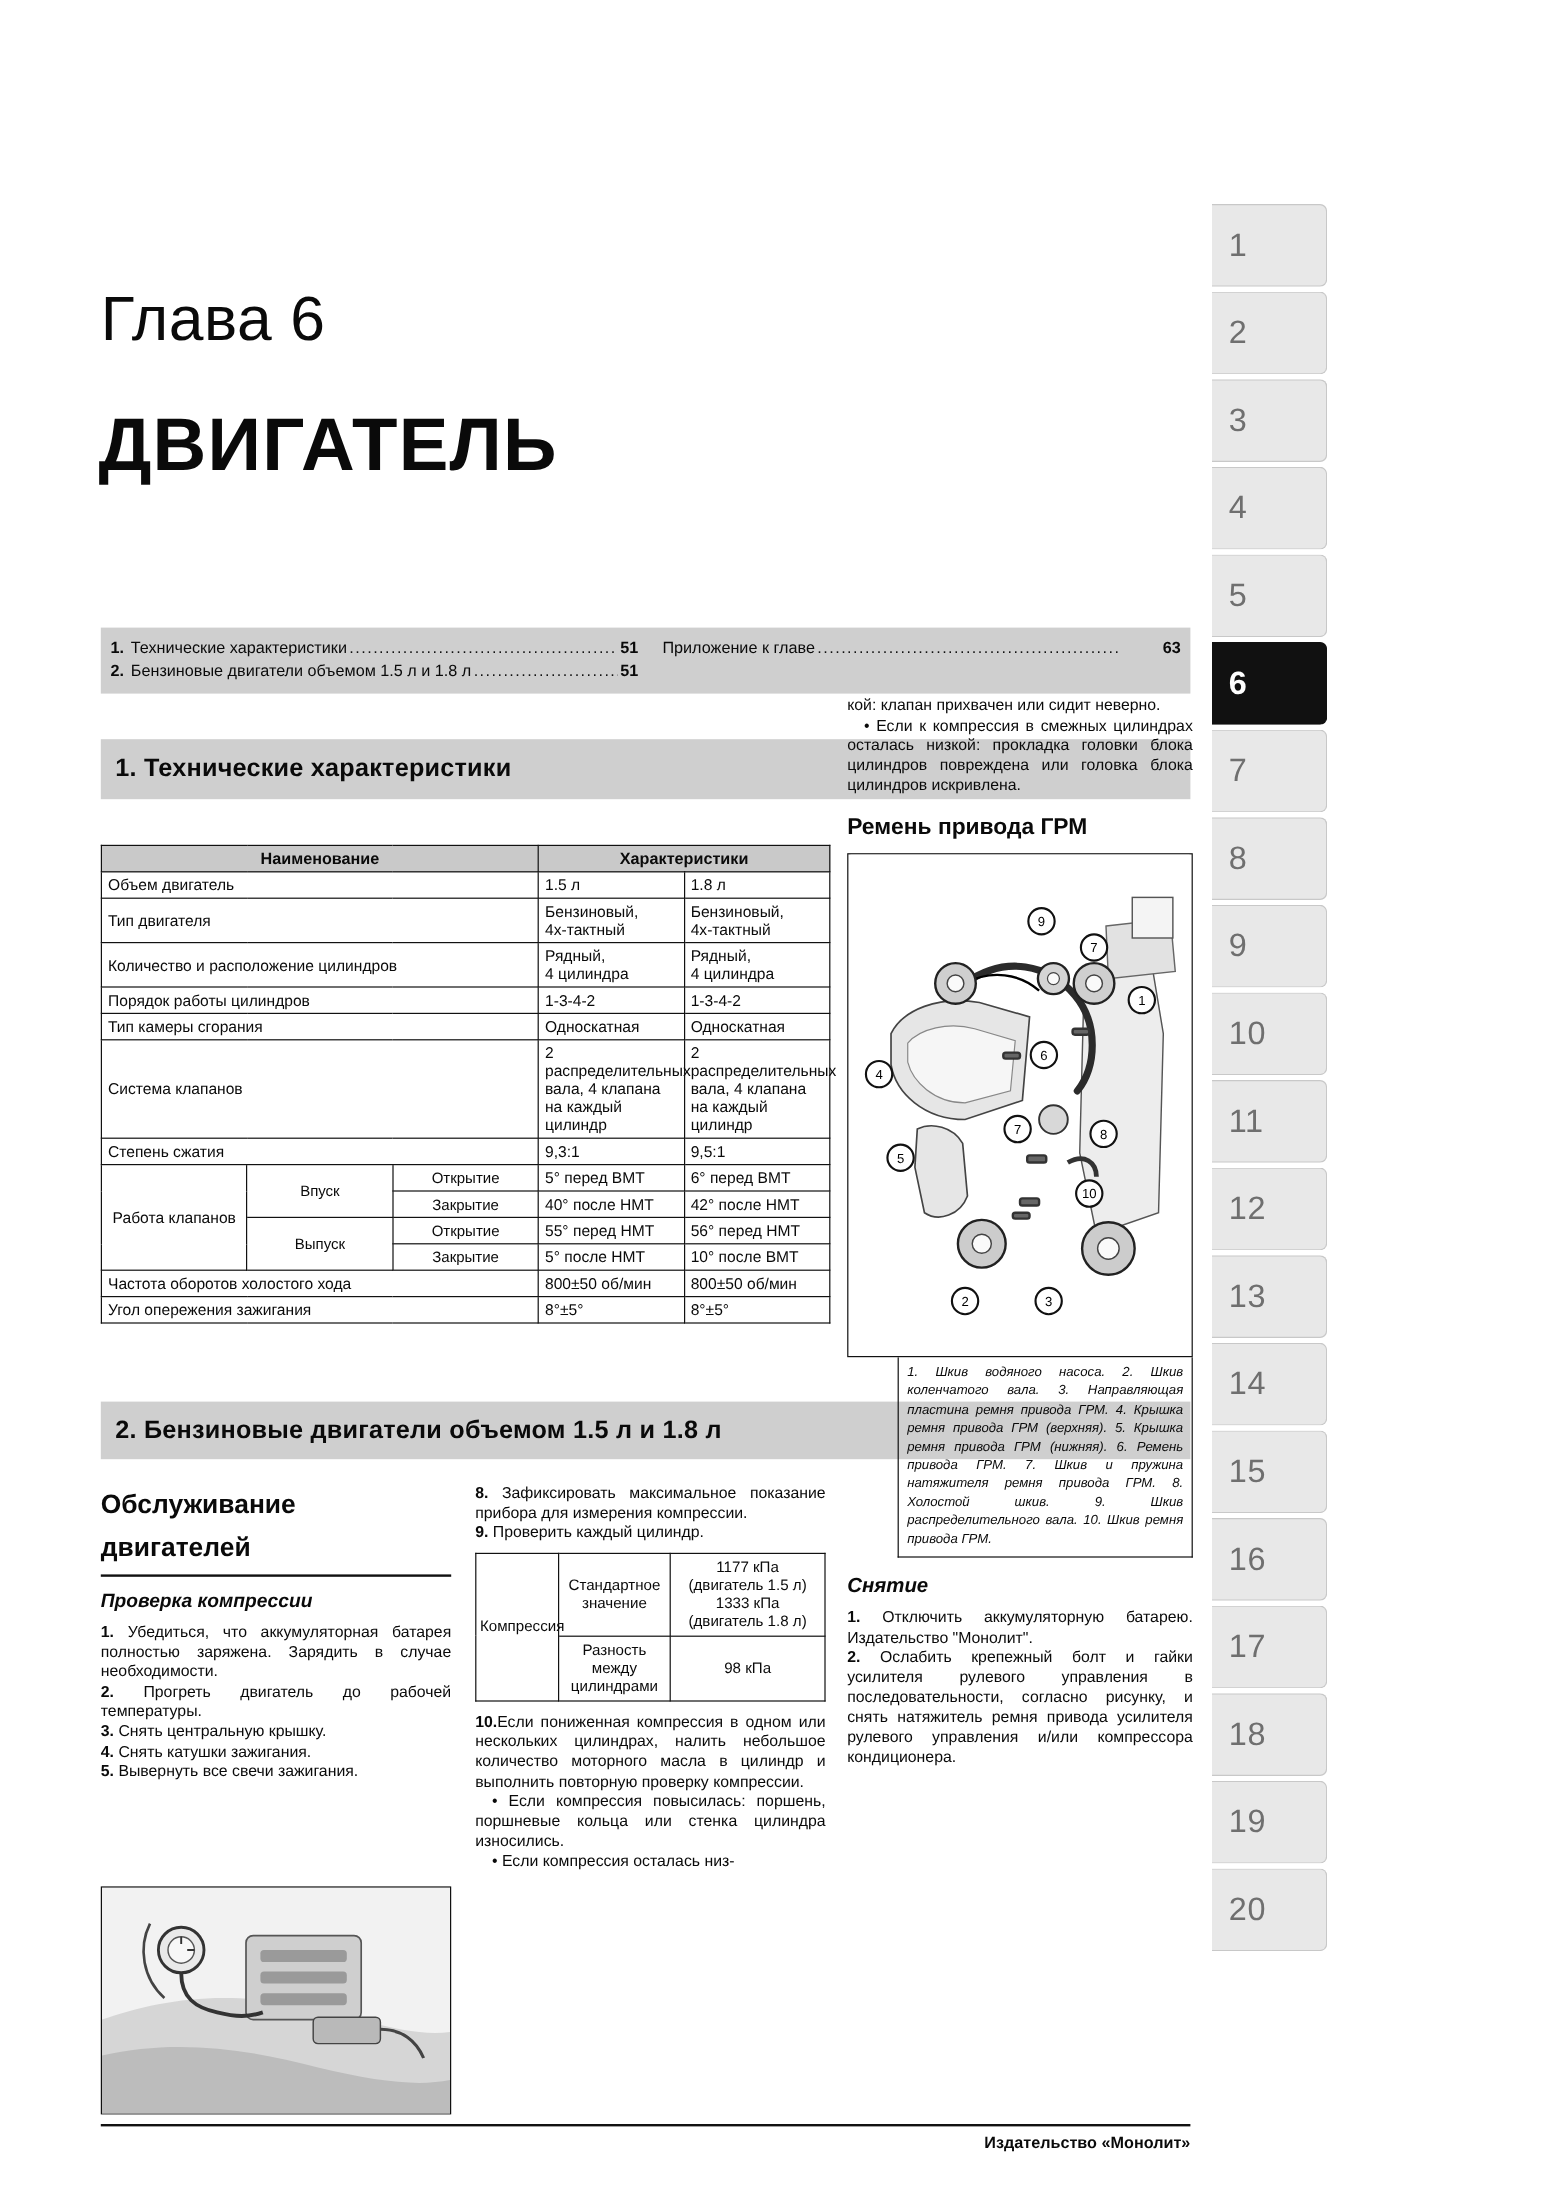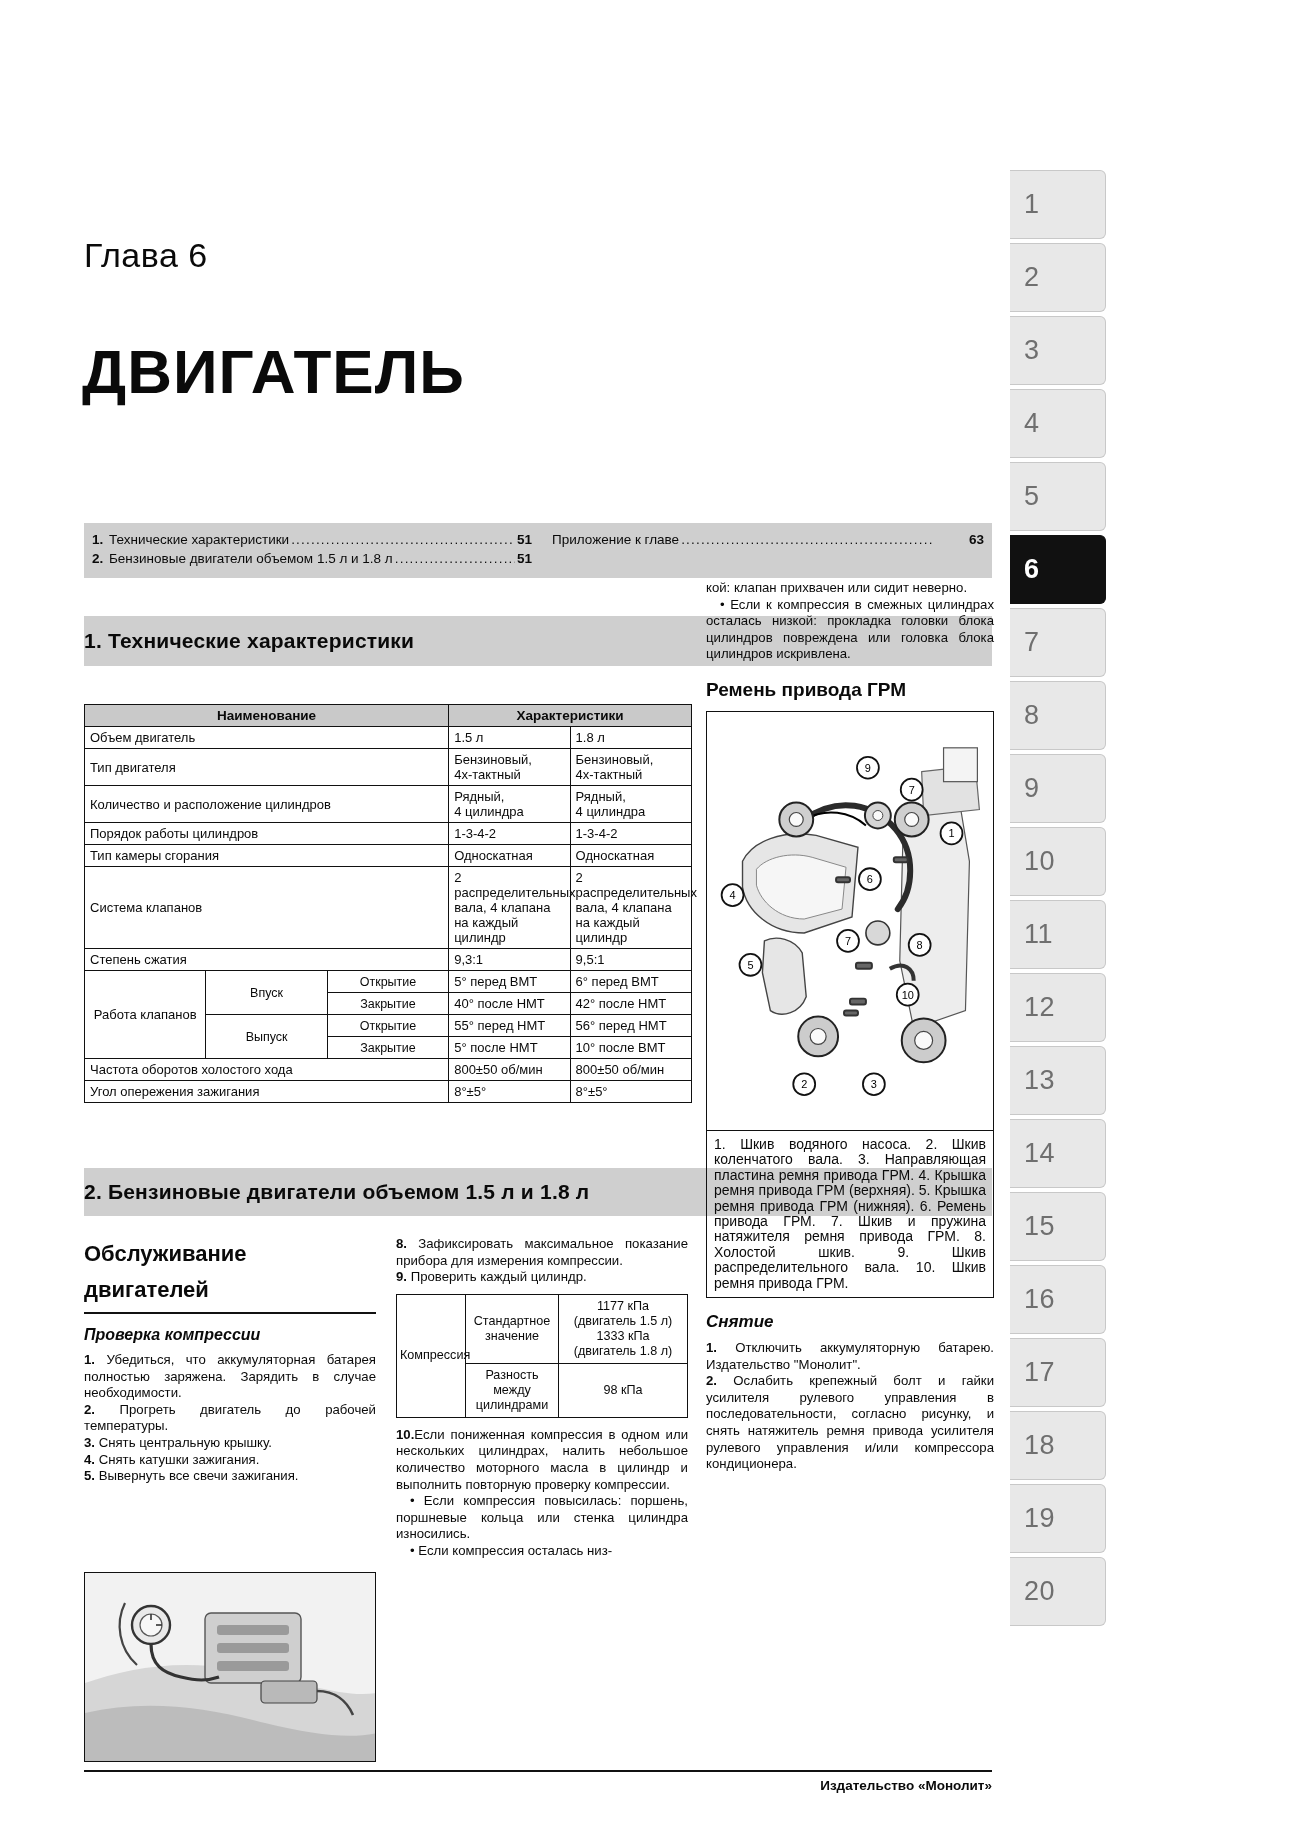--- a/index.html
+++ b/index.html
@@ -17,41 +17,41 @@
     width:96px;height:69px;margin-bottom:4px;
     background:#e8e8e8;border:1px solid #c8c8c8;border-left:none;
     border-radius:0 6px 6px 0;
     display:flex;align-items:center;justify-content:flex-start;
     box-sizing:border-box;padding-left:14px;
     font-size:27px;color:#6f6f6f;letter-spacing:.5px;
   }
   .tab.active{background:#111111;color:#ffffff;border-color:#111111;font-weight:bold;}
 
   
-  .chapno{position:absolute;left:84px;top:236px;font-size:34px;letter-spacing:.5px;}
+  .chapno{position:absolute;left:84px;top:236px;font-size:52px;letter-spacing:.5px;}
   .chaptitle{position:absolute;left:82px;top:336px;font-size:62px;font-weight:bold;letter-spacing:1px;}
 
   
   .toc{
     position:absolute;left:84px;top:523px;width:908px;height:55px;
     background:#cfcfcf;
   }
   .toc .col{position:absolute;top:7px;font-size:13.5px;}
   .toc .colL{left:8px;width:440px;}
   .toc .colR{left:468px;width:432px;}
   .tocrow{display:flex;align-items:baseline;line-height:19px;white-space:nowrap;}
   .tocrow .num{font-weight:bold;width:17px;flex:0 0 17px;}
   .tocrow .nm{flex:0 0 auto;}
   .tocrow .dots{flex:1 1 auto;overflow:hidden;white-space:nowrap;
     margin:0 2px;letter-spacing:1.2px;color:#111;}
   .tocrow .pg{flex:0 0 auto;font-weight:bold;}
 
   
   .secbar{position:absolute;background:#cfcfcf;display:flex;align-items:center;}
-  .secbar span{font-size:21px;font-weight:bold;letter-spacing:.2px;}
+  .secbar span{font-size:21px;font-weight:bold;padding-left:12px;letter-spacing:.2px;}
   #secbar1{left:84px;top:616px;width:908px;height:50px;}
   #secbar2{left:84px;top:1168px;width:908px;height:48px;}
 
   
   .spec{
     position:absolute;left:84px;top:704px;width:608px;
     border-collapse:collapse;table-layout:fixed;
     font-size:13px;
   }
   .spec td,.spec th{
@@ -83,21 +83,21 @@
   .comp{
     margin-top:8px;width:292px;border-collapse:collapse;table-layout:fixed;
     font-size:12.6px;
   }
   .comp td{border:1.6px solid #111;padding:4px 3px;text-align:center;vertical-align:middle;line-height:15px;}
 
   
   .figbox{border:1.6px solid #111;box-sizing:border-box;background:#fff;position:relative;}
   .figcap{
     border:1.6px solid #111;border-top:none;box-sizing:border-box;padding:6px 7px;
-    font-size:14px;line-height:15.4px;text-align:justify;
+    font-size:11px;font-style:italic;line-height:15.4px;text-align:justify;margin-left:42px;
   }
 
   
   .photo{
     position:absolute;left:84px;top:1572px;width:292px;height:190px;
     border:1.6px solid #111;box-sizing:border-box;overflow:hidden;background:#efefef;
   }
 
   
   .footrule{position:absolute;left:84px;top:1770px;width:908px;border-top:2px solid #111;}

